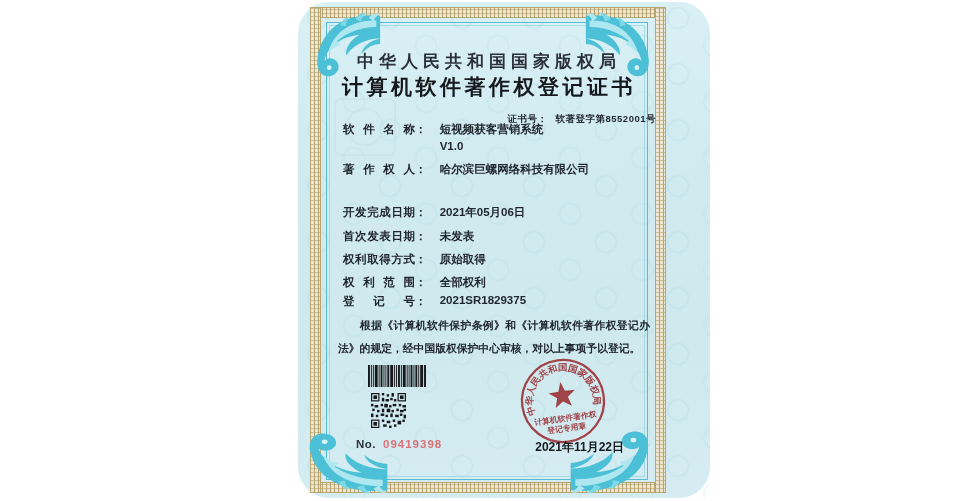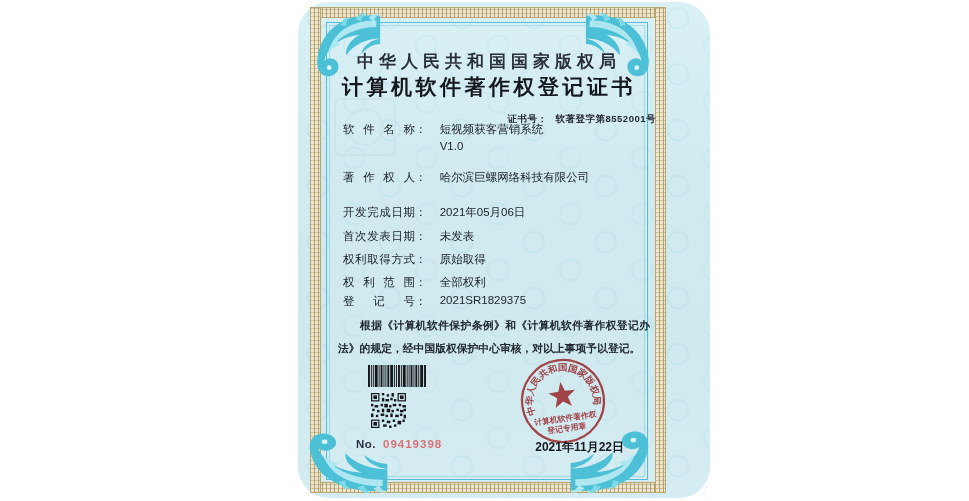--- a/index.html
+++ b/index.html
@@ -55,21 +55,21 @@
   .cert-title{
     left:0;top:71px;width:382px;text-align:center;
     font-size:21px;font-weight:bold;letter-spacing:3.5px;color:#15181d;
   }
   .cert-no{
     top:111px;right:54px;font-size:9.5px;font-weight:bold;color:#252b34;
     font-family:"Liberation Sans","DejaVu Sans",sans-serif;letter-spacing:.5px;
   }
   .cert-no .cn-label{margin-right:8px;}
   .row{
-    position:absolute;left:45px;font-size:11.5px;font-weight:normal;color:#20272f;
+    position:absolute;left:45px;font-size:11.5px;font-weight:bold;color:#20272f;
     font-family:"Liberation Sans","DejaVu Sans",sans-serif;white-space:nowrap;
   }
   .row .lbl{display:inline-block;width:72px;text-align:justify;text-align-last:justify;vertical-align:top;}
   .row .colon{vertical-align:top;}
   .row .val{display:inline-block;margin-left:10px;vertical-align:top;}
   .row .val .v2{margin-top:3px;}
   .statement{
     position:absolute;left:40px;top:312px;width:312px;
     font-size:10.8px;line-height:22.5px;font-weight:bold;color:#20272f;
     font-family:"Liberation Sans","DejaVu Sans",sans-serif;
@@ -150,21 +150,21 @@
   </div>
 
   <div class="row" style="top:120px">
     <span class="lbl">软件名称</span><span class="colon">：</span>
     <span class="val">
       <div>短视频获客营销系统</div>
       <div class="v2">V1.0</div>
     </span>
   </div>
 
-  <div class="row" style="top:168px">
+  <div class="row" style="top:160px">
     <span class="lbl">著作权人</span><span class="colon">：</span>
     <span class="val">哈尔滨巨螺网络科技有限公司</span>
   </div>
 
   <div class="row" style="top:203px">
     <span class="lbl">开发完成日期</span><span class="colon">：</span>
     <span class="val">2021年05月06日</span>
   </div>
 
   <div class="row" style="top:227px">

